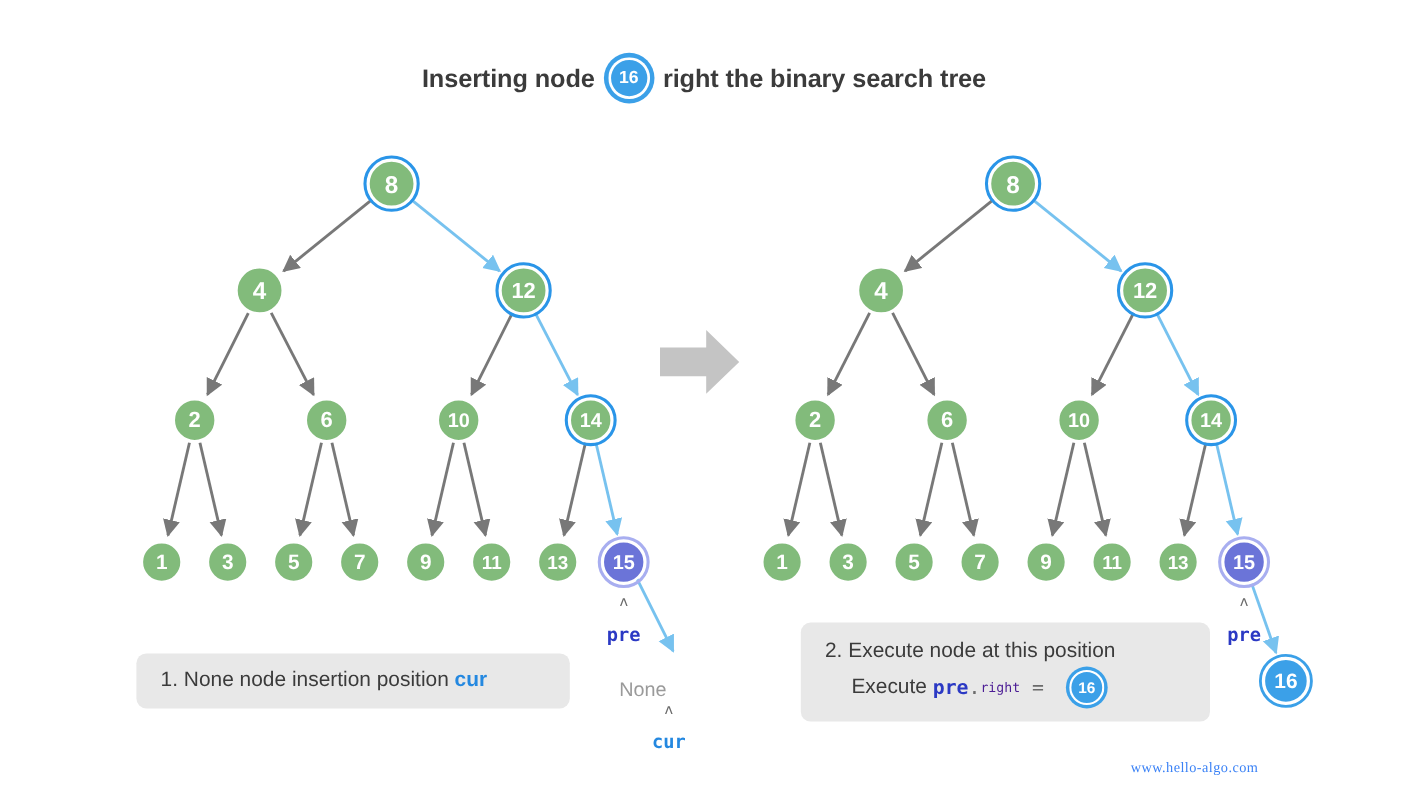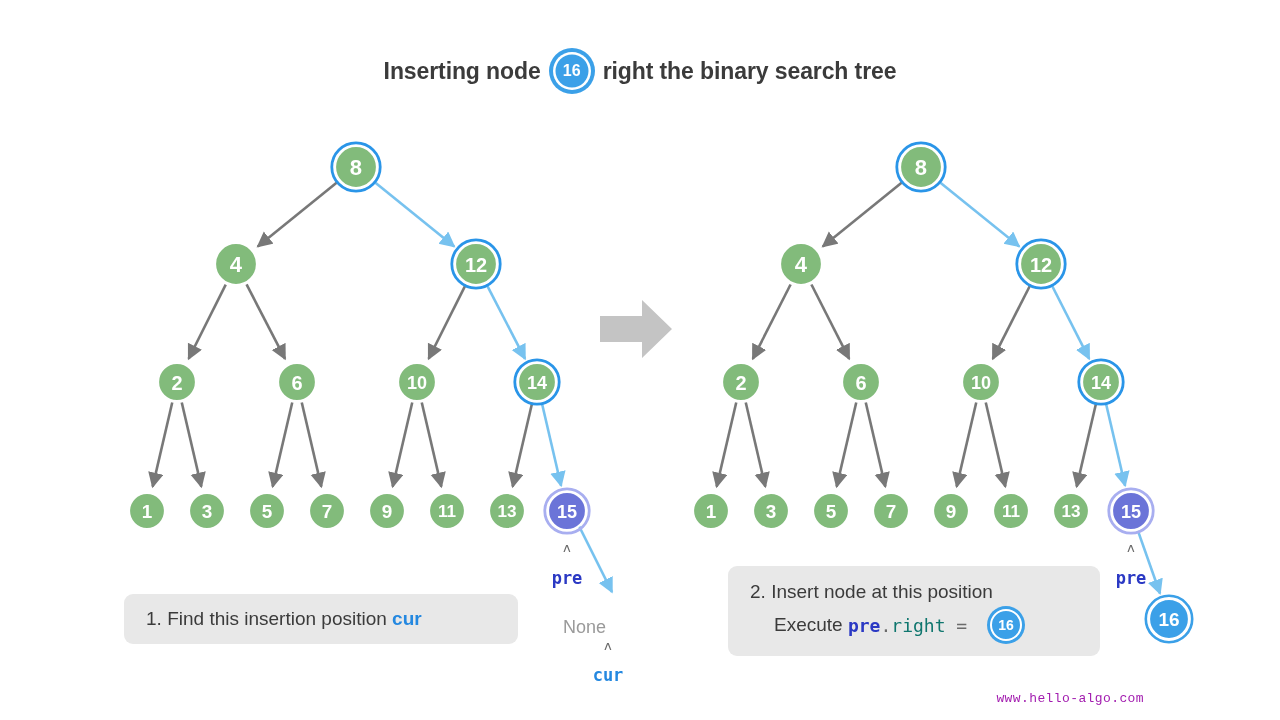--- a/index.html
+++ b/index.html
@@ -97,23 +97,23 @@
     color: #2488e0;
     font-weight: bold;
   }
   .kw-indigo {
     color: #2b39c4;
     font-weight: bold;
     font-family: "DejaVu Sans Mono", monospace;
     font-size: 18px;
   }
   .mono-grey {
-    color: #0f766e;
-    font-family: "DejaVu Sans Mono", monospace;
-    font-size: 18px;
+    color: #4c1d95;
+    font-family: "DejaVu Sans Mono", monospace;
+    font-size: 12px;
   }
   .mono-dark {
     color: #6b6b6b;
     font-family: "DejaVu Sans Mono", monospace;
     font-size: 18px;
   }
   .inline-chip {
     display: inline-flex;
     width: 32px;
     height: 32px;
@@ -153,23 +153,23 @@
     font-family: "DejaVu Sans Mono", monospace;
     font-size: 13px;
     color: #6b6b6b;
     text-align: center;
   }
   
   .watermark {
     position: absolute;
     right: 36px;
     bottom: 14px;
-    font-family: Liberation Mono, monospace;
+    font-family: Liberation Serif, serif;
     font-size: 13px;
-    color: #a21caf;
+    color: #3b82f6;
     letter-spacing: 0.4px;
     white-space: pre;
   }
   text.node-label {
     font-family: "Liberation Sans", sans-serif;
     font-weight: bold;
     fill: #ffffff;
     text-anchor: middle;
     dominant-baseline: central;
   }
@@ -371,27 +371,27 @@
       <div class="ptr-label ptr-pre" style="left: 527px; top: 568px; width: 80px;">pre</div>
       <div class="caret" style="left: 588px; top: 638px; width: 40px;">ʌ</div>
       <div class="ptr-label ptr-cur" style="left: 568px; top: 665px; width: 80px;">cur</div>
       <div class="none-text" style="left: 563px; top: 617px; width: 90px;">None</div>
       <div class="caret" style="left: 1111px; top: 540px; width: 40px;">ʌ</div>
       <div class="ptr-label ptr-pre" style="left: 1091px; top: 568px; width: 80px;">pre</div>
     </div>
 
   <div class="caption cap1">
     <div class="caption-line">
-      <span>1.</span><span> Find this insertion position </span><span class="kw-blue">cur</span>
+      <span>1.</span><span> None node insertion position </span><span class="kw-blue">cur</span>
     </div>
   </div>
 
   <div class="caption cap2">
     <div class="caption-line">
-      <span>2.</span><span> Insert node at this position</span>
+      <span>2.</span><span> Execute node at this position</span>
     </div>
     <div class="caption-line indent">
       <span>Execute </span><span class="kw-indigo">pre</span><span class="mono-dark">.</span><span class="mono-grey">right</span><span class="mono-dark"> = </span><span class="inline-chip">16</span>
     </div>
   </div>
 
   <div class="watermark">www.hello-algo.com</div>
 
 </div>
 

